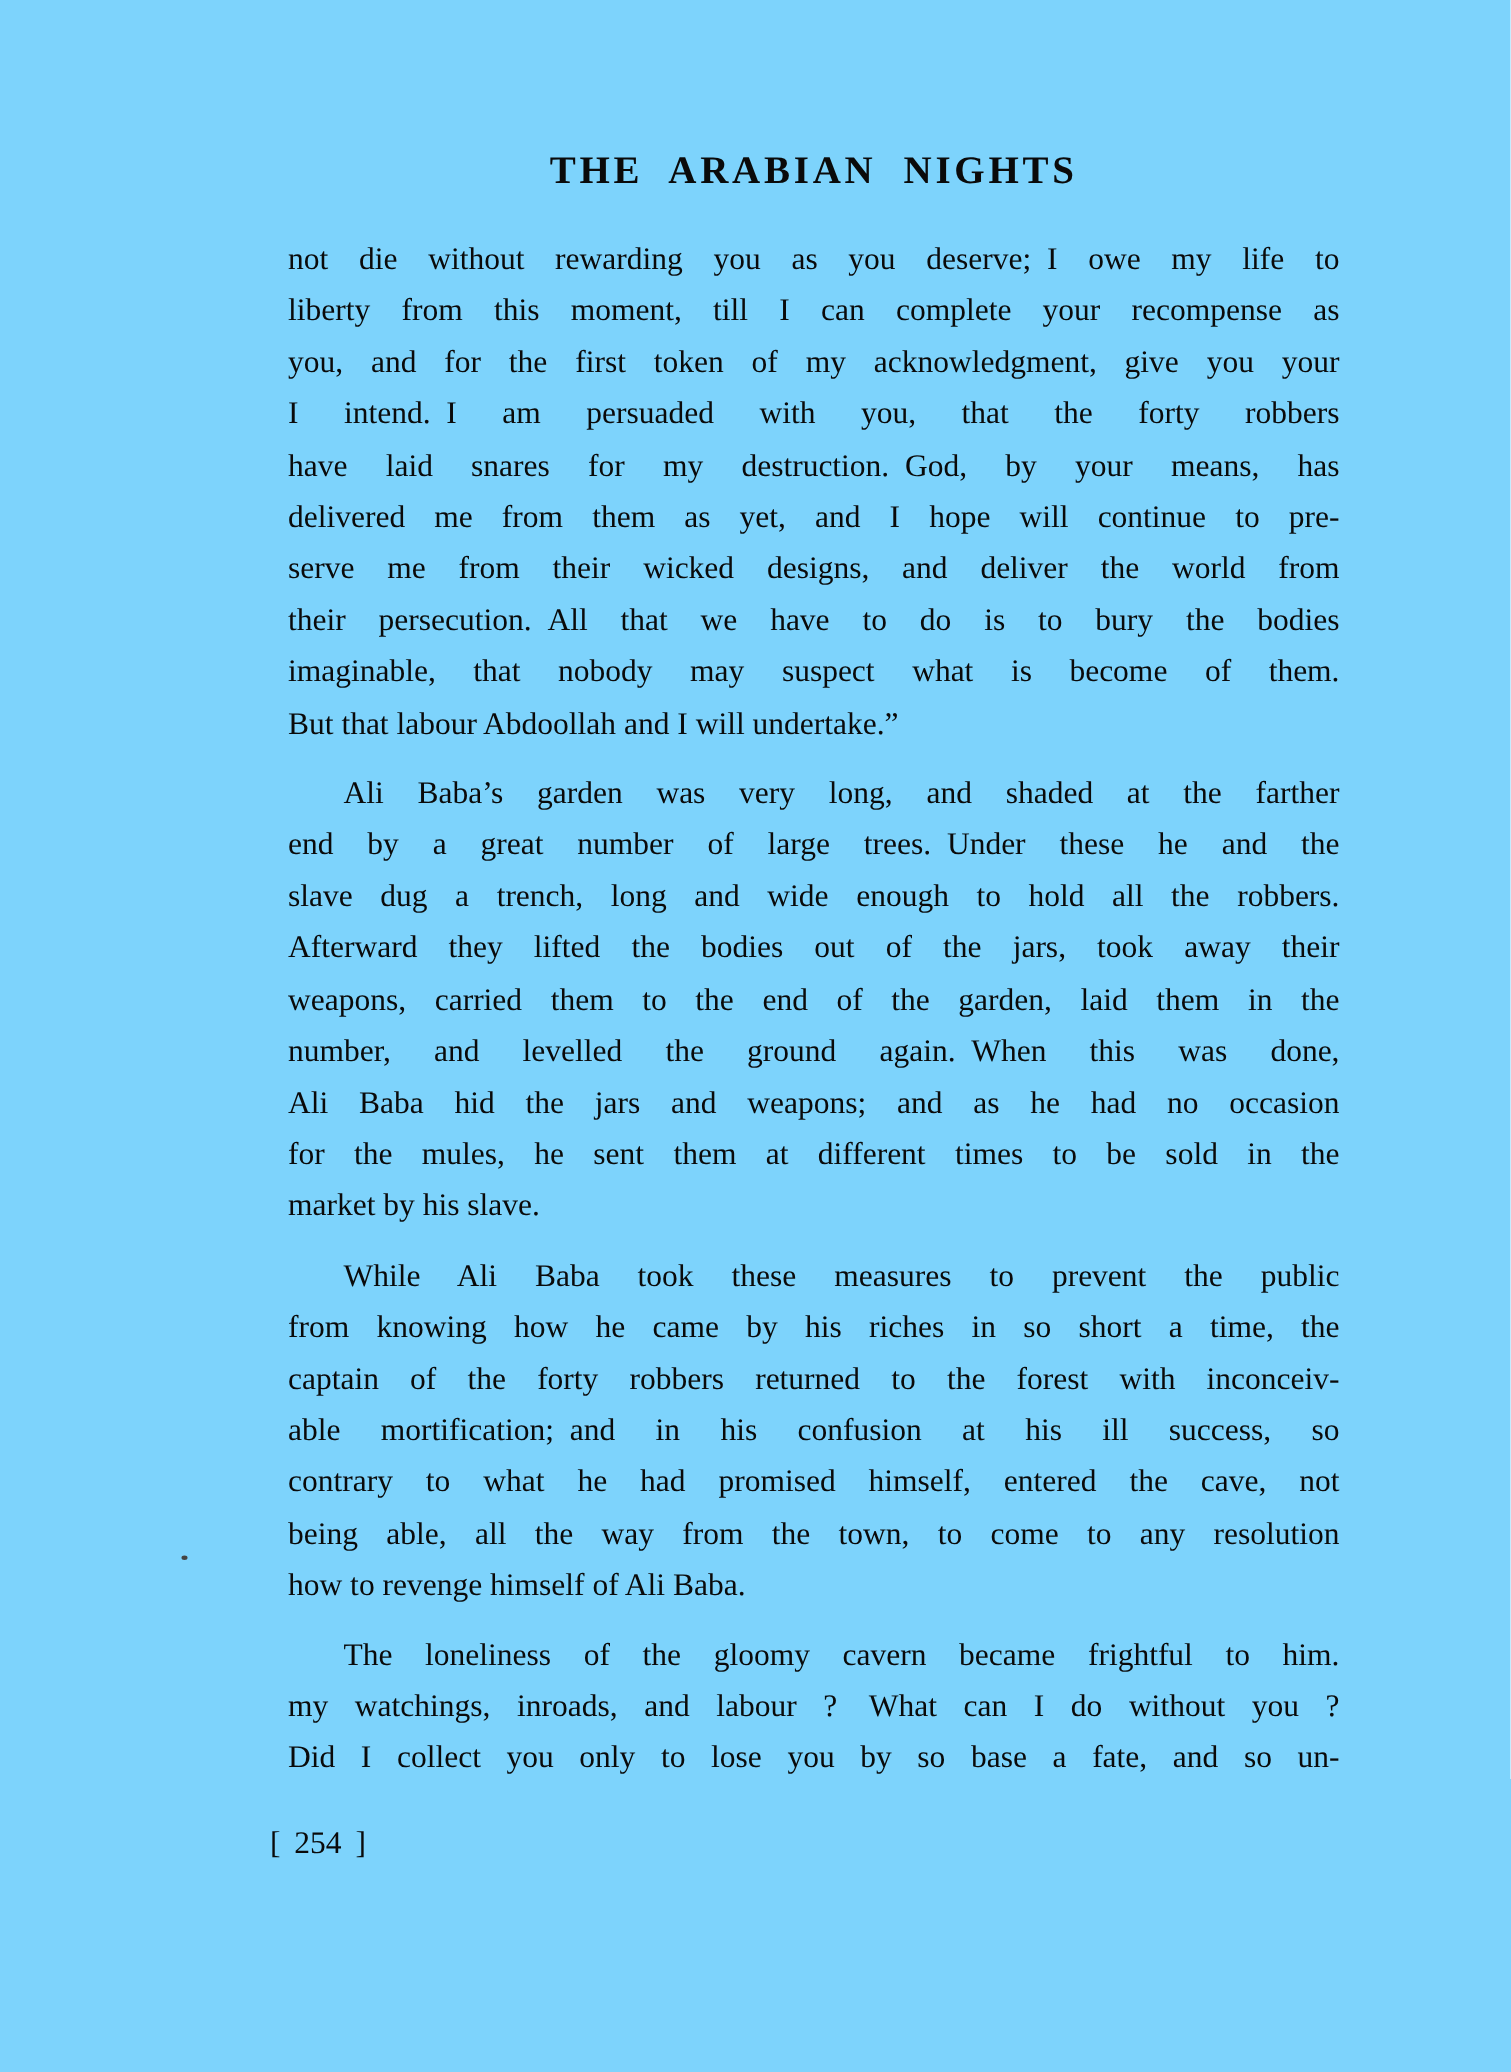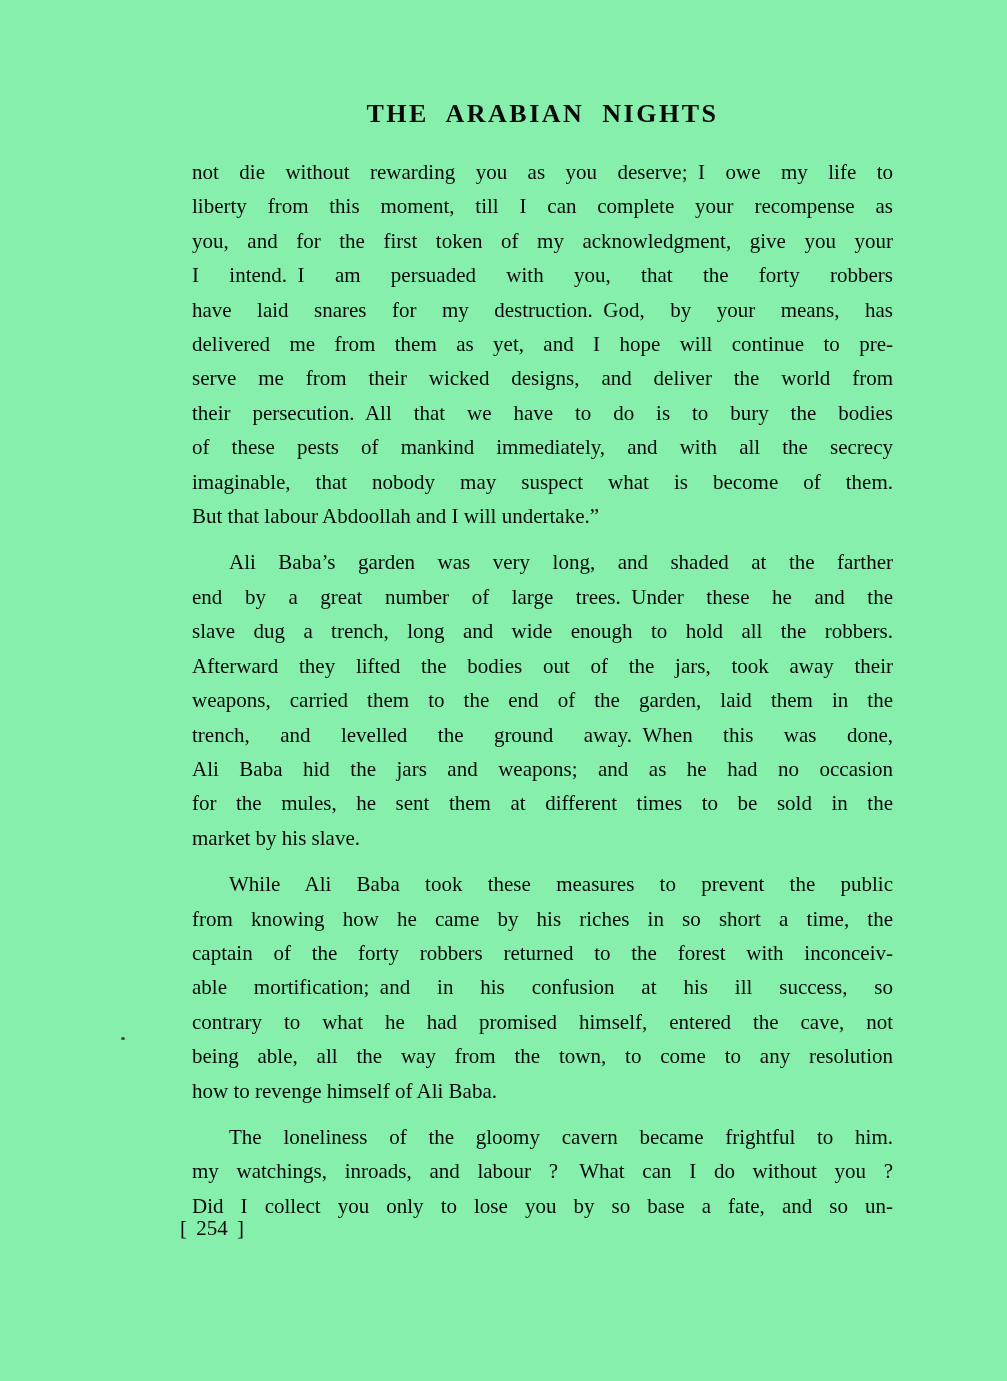--- a/index.html
+++ b/index.html
@@ -4,21 +4,21 @@
 <style>
   html, body {
     margin: 0;
     padding: 0;
     background: #ffffff;
   }
   .page {
     position: relative;
     width: 1007px;
     height: 1381px;
-    background: #86efac;
+    background: #7dd3fc;
     overflow: hidden;
     font-family: "Liberation Serif", "DejaVu Serif", serif;
     color: #0a0a0a;
   }
   .running-header {
     position: absolute;
     left: 180px;
     top: 101px;
     width: 725px;
     margin: 0;
@@ -83,32 +83,31 @@
 
     <div class="para">
       <div class="line">not die without rewarding you as you deserve; I owe my life to</div>
       <div class="line">liberty from this moment, till I can complete your recompense as</div>
       <div class="line">you, and for the first token of my acknowledgment, give you your</div>
       <div class="line">I intend. I am persuaded with you, that the forty robbers</div>
       <div class="line">have laid snares for my destruction. God, by your means, has</div>
       <div class="line">delivered me from them as yet, and I hope will continue to pre-</div>
       <div class="line">serve me from their wicked designs, and deliver the world from</div>
       <div class="line">their persecution. All that we have to do is to bury the bodies</div>
-      <div class="line">of these pests of mankind immediately, and with all the secrecy</div>
       <div class="line">imaginable, that nobody may suspect what is become of them.</div>
       <div class="line par-end">But that labour Abdoollah and I will undertake.”</div>
     </div>
 
     <div class="para">
       <div class="line indent">Ali Baba’s garden was very long, and shaded at the farther</div>
       <div class="line">end by a great number of large trees. Under these he and the</div>
       <div class="line">slave dug a trench, long and wide enough to hold all the robbers.</div>
       <div class="line">Afterward they lifted the bodies out of the jars, took away their</div>
       <div class="line">weapons, carried them to the end of the garden, laid them in the</div>
-      <div class="line">trench, and levelled the ground away. When this was done,</div>
+      <div class="line">number, and levelled the ground again. When this was done,</div>
       <div class="line">Ali Baba hid the jars and weapons; and as he had no occasion</div>
       <div class="line">for the mules, he sent them at different times to be sold in the</div>
       <div class="line par-end">market by his slave.</div>
     </div>
 
     <div class="para">
       <div class="line indent">While Ali Baba took these measures to prevent the public</div>
       <div class="line">from knowing how he came by his riches in so short a time, the</div>
       <div class="line">captain of the forty robbers returned to the forest with inconceiv-</div>
       <div class="line">able mortification; and in his confusion at his ill success, so</div>

